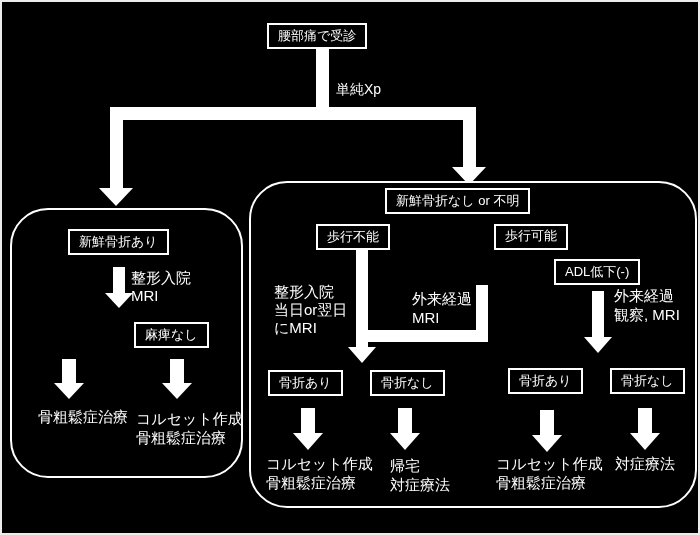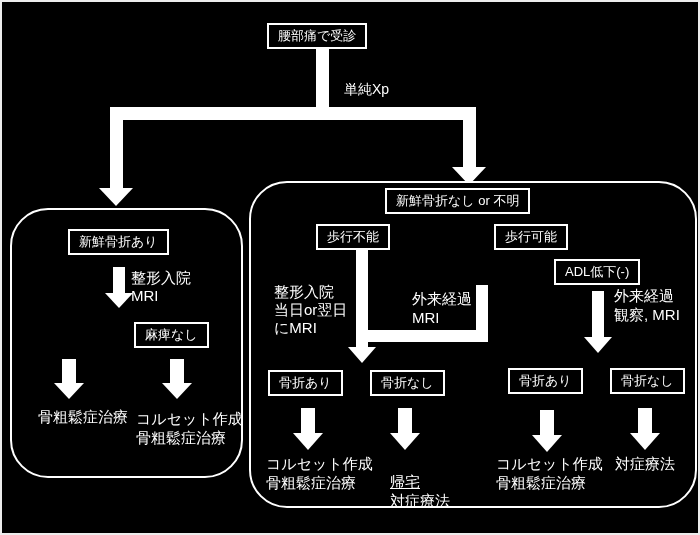--- a/index.html
+++ b/index.html
@@ -43,21 +43,21 @@
 </head>
 <body>
 
 <div id="canvas">
 
   <div class="nbox" style="left:265px;top:21px;">
     <span>腰部痛で受診</span>
   </div>
 
   <div class="ln" style="left:314px;top:47px;width:13px;height:60px;"></div>
-  <div class="lbl" style="left:334px;top:78px;font-size:14px;margin-left:8px;">単純Xp</div>
+  <div class="lbl" style="left:334px;top:78px;font-size:14px;">単純Xp</div>
 
   <div class="ln" style="left:108px;top:105px;width:366px;height:13px;"></div>
 
   <div class="ln" style="left:108px;top:105px;width:13px;height:82px;"></div>
   <div class="ah" style="left:97px;top:186px;border-left:17px solid transparent;border-right:17px solid transparent;border-top:18px solid #fff;"></div>
 
   <div class="ln" style="left:461px;top:105px;width:13px;height:61px;"></div>
   <div class="ah" style="left:450px;top:165px;border-left:17px solid transparent;border-right:17px solid transparent;border-top:18px solid #fff;"></div>
 
   <div class="panel" style="left:8px;top:206px;width:229px;height:266px;"></div>
@@ -94,21 +94,21 @@
 
   <div class="panel" style="left:247px;top:179px;width:444px;height:323px;"></div>
 
   <div class="nbox" style="left:383px;top:186px;">
     <span>新鮮骨折なし or 不明</span>
   </div>
 
   <div class="nbox" style="left:314px;top:222px;">
     <span>歩行不能</span>
   </div>
-  <div class="nbox" style="left:492px;top:222px;">
+  <div class="nbox" style="left:492px;top:222px;font-family:Liberation Mono, monospace;">
     <span>歩行可能</span>
   </div>
 
   <div class="nbox" style="left:552px;top:257px;">
     <span>ADL低下(-)</span>
   </div>
 
   <div class="lbl" style="left:272px;top:281px;line-height:18px;">
     <div>整形入院</div>
     <div>当日or翌日</div>
@@ -153,21 +153,21 @@
   <div class="ln" style="left:538px;top:408px;width:14px;height:26px;"></div>
   <div class="ah" style="left:530px;top:433px;border-left:15px solid transparent;border-right:15px solid transparent;border-top:17px solid #fff;"></div>
 
   <div class="ln" style="left:636px;top:406px;width:14px;height:26px;"></div>
   <div class="ah" style="left:628px;top:431px;border-left:15px solid transparent;border-right:15px solid transparent;border-top:17px solid #fff;"></div>
 
   <div class="lbl" style="left:264px;top:452px;">
     <div>コルセット作成</div>
     <div>骨粗鬆症治療</div>
   </div>
-  <div class="lbl" style="left:388px;top:470px;text-decoration:underline;">
+  <div class="lbl" style="left:388px;top:454px;">
     <div>帰宅</div>
     <div>対症療法</div>
   </div>
   <div class="lbl" style="left:494px;top:452px;">
     <div>コルセット作成</div>
     <div>骨粗鬆症治療</div>
   </div>
   <div class="lbl" style="left:613px;top:452px;">対症療法</div>
 
 </div>

